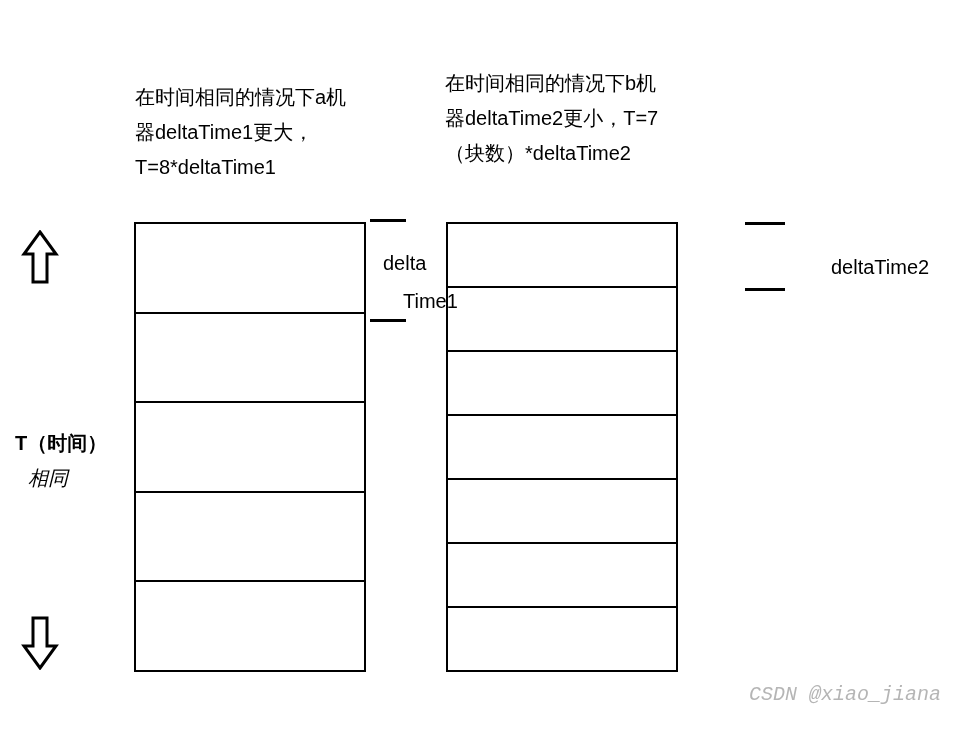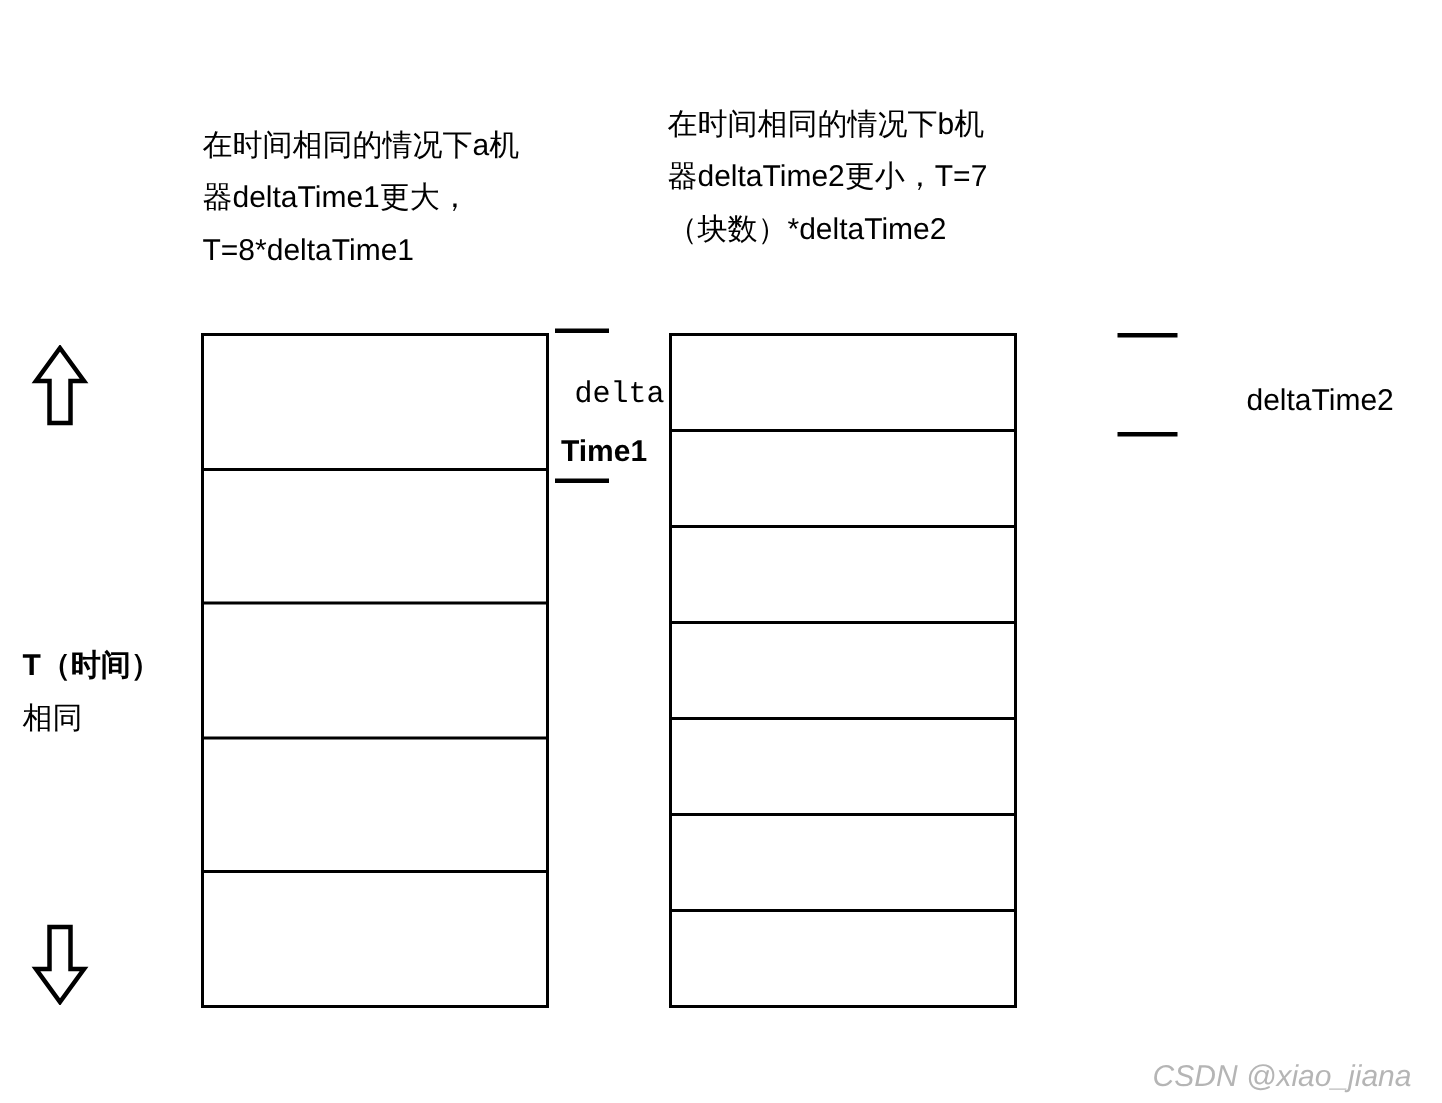--- a/index.html
+++ b/index.html
@@ -13,32 +13,32 @@
       color: #000;
     }
     .caption {
       position: absolute;
       line-height: 1.75;
       white-space: pre-line;
     }
     .caption-a { left: 135px; top: 80px; width: 215px; }
     .caption-b { left: 445px; top: 66px; width: 230px; }
     .left-label-top { left: 15px; top: 430px; position: absolute; font-weight: bold; }
-    .left-label-bottom { left: 15px; top: 465px; position: absolute; }
-    .delta1-line1 { position: absolute; left: 383px; top: 252px; font-family: Liberation Mono, monospace; }
-    .delta1-line2 { position: absolute; left: 374px; top: 290px; font-weight: bold; }
+    .left-label-bottom { left: 28px; top: 465px; position: absolute; font-style: italic; }
+    .delta1-line1 { position: absolute; left: 383px; top: 252px; }
+    .delta1-line2 { position: absolute; left: 403px; top: 290px; }
     .delta2-label { position: absolute; left: 831px; top: 256px; }
     .watermark {
       position: absolute;
       right: 20px;
-      bottom: 5px;
+      bottom: 29px;
       color: rgba(120,120,120,0.55);
       font-style: italic;
       font-size: 20px;
-      font-family: Liberation Sans, sans-serif;
+      font-family: Liberation Mono, monospace;
     }
     .stack {
       position: absolute;
       border: 2.5px solid #000;
       display: flex;
       flex-direction: column;
     }
     .stack-a { left: 134px; top: 222px; width: 232px; height: 450px; }
     .stack-b { left: 446px; top: 222px; width: 232px; height: 450px; }
     .cell { flex: 1; border-bottom: 2.5px solid #000; }

